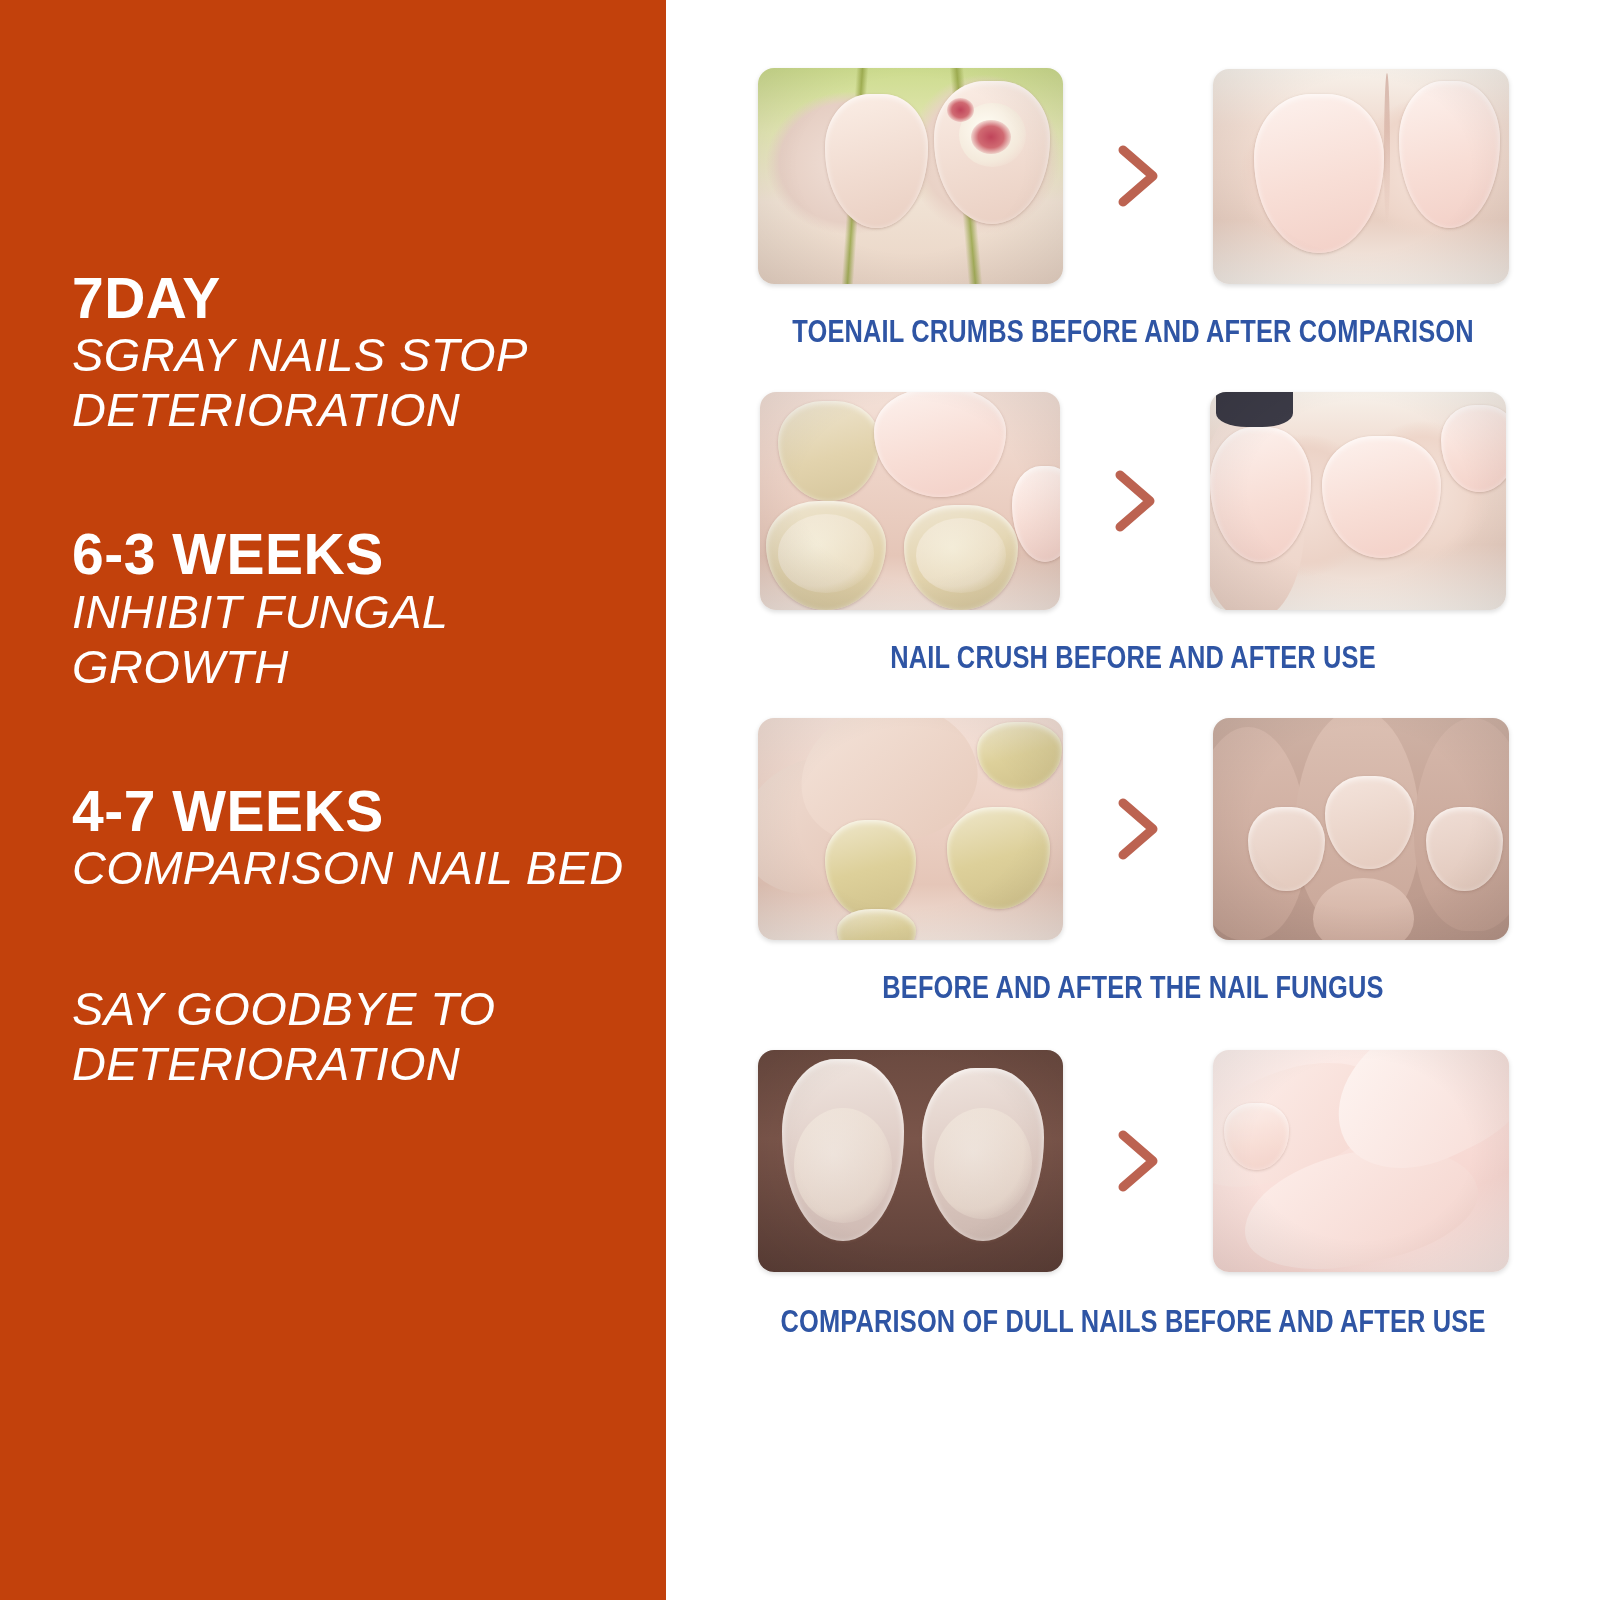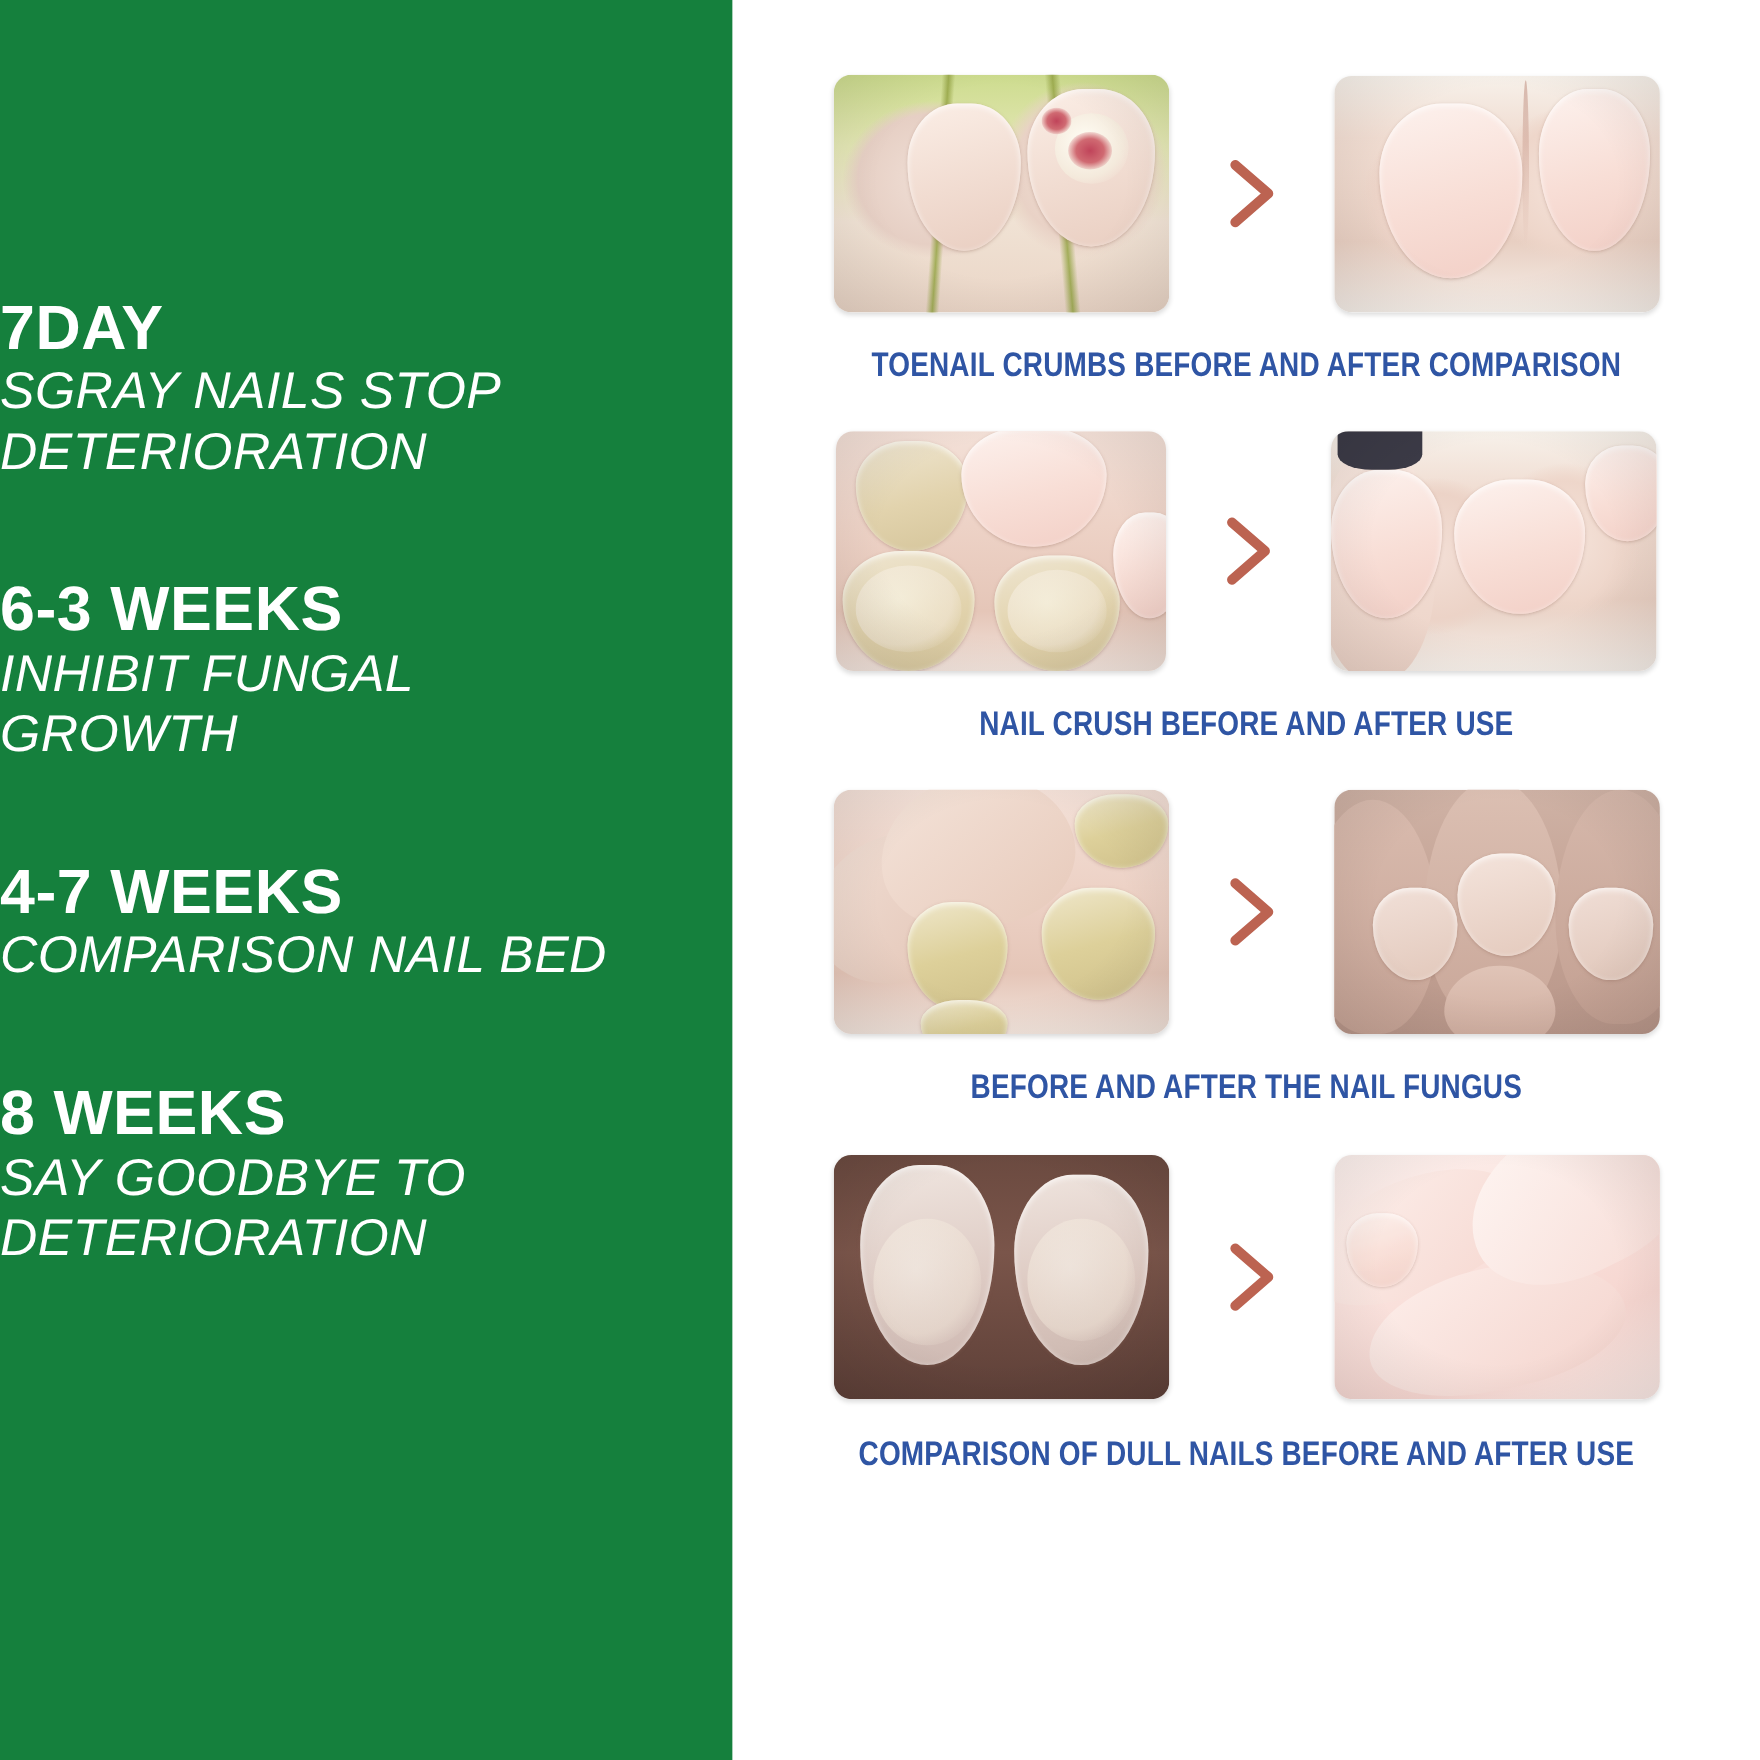--- a/index.html
+++ b/index.html
@@ -19,24 +19,25 @@
     width: 1600px;
     height: 1600px;
     display: flex;
     background: #ffffff;
   }
 
   
   #sidebar {
     width: 666px;
     height: 1600px;
-    background: #15803d;
+    background: #c2410c;
     position: relative;
     flex: 0 0 666px;
     box-sizing: border-box;
+    padding-left: 72px;
     padding-top: 268px;
   }
 
   .stage {
     margin-bottom: 86px;
   }
   .stage:last-child { margin-bottom: 0; }
 
   .stage-duration {
     color: #ffffff;
@@ -165,21 +166,20 @@
       <div class="stage-duration">6-3 WEEKS</div>
       <div class="stage-desc">INHIBIT FUNGAL GROWTH</div>
     </div>
 
     <div class="stage">
       <div class="stage-duration">4-7 WEEKS</div>
       <div class="stage-desc">COMPARISON NAIL BED</div>
     </div>
 
     <div class="stage">
-      <div class="stage-duration">8 WEEKS</div>
       <div class="stage-desc">SAY GOODBYE TO DETERIORATION</div>
     </div>
 
   </aside>
 
   <section id="results">
 
     <div class="result-row" style="padding-top:68px;">
       <div class="pair">
 

